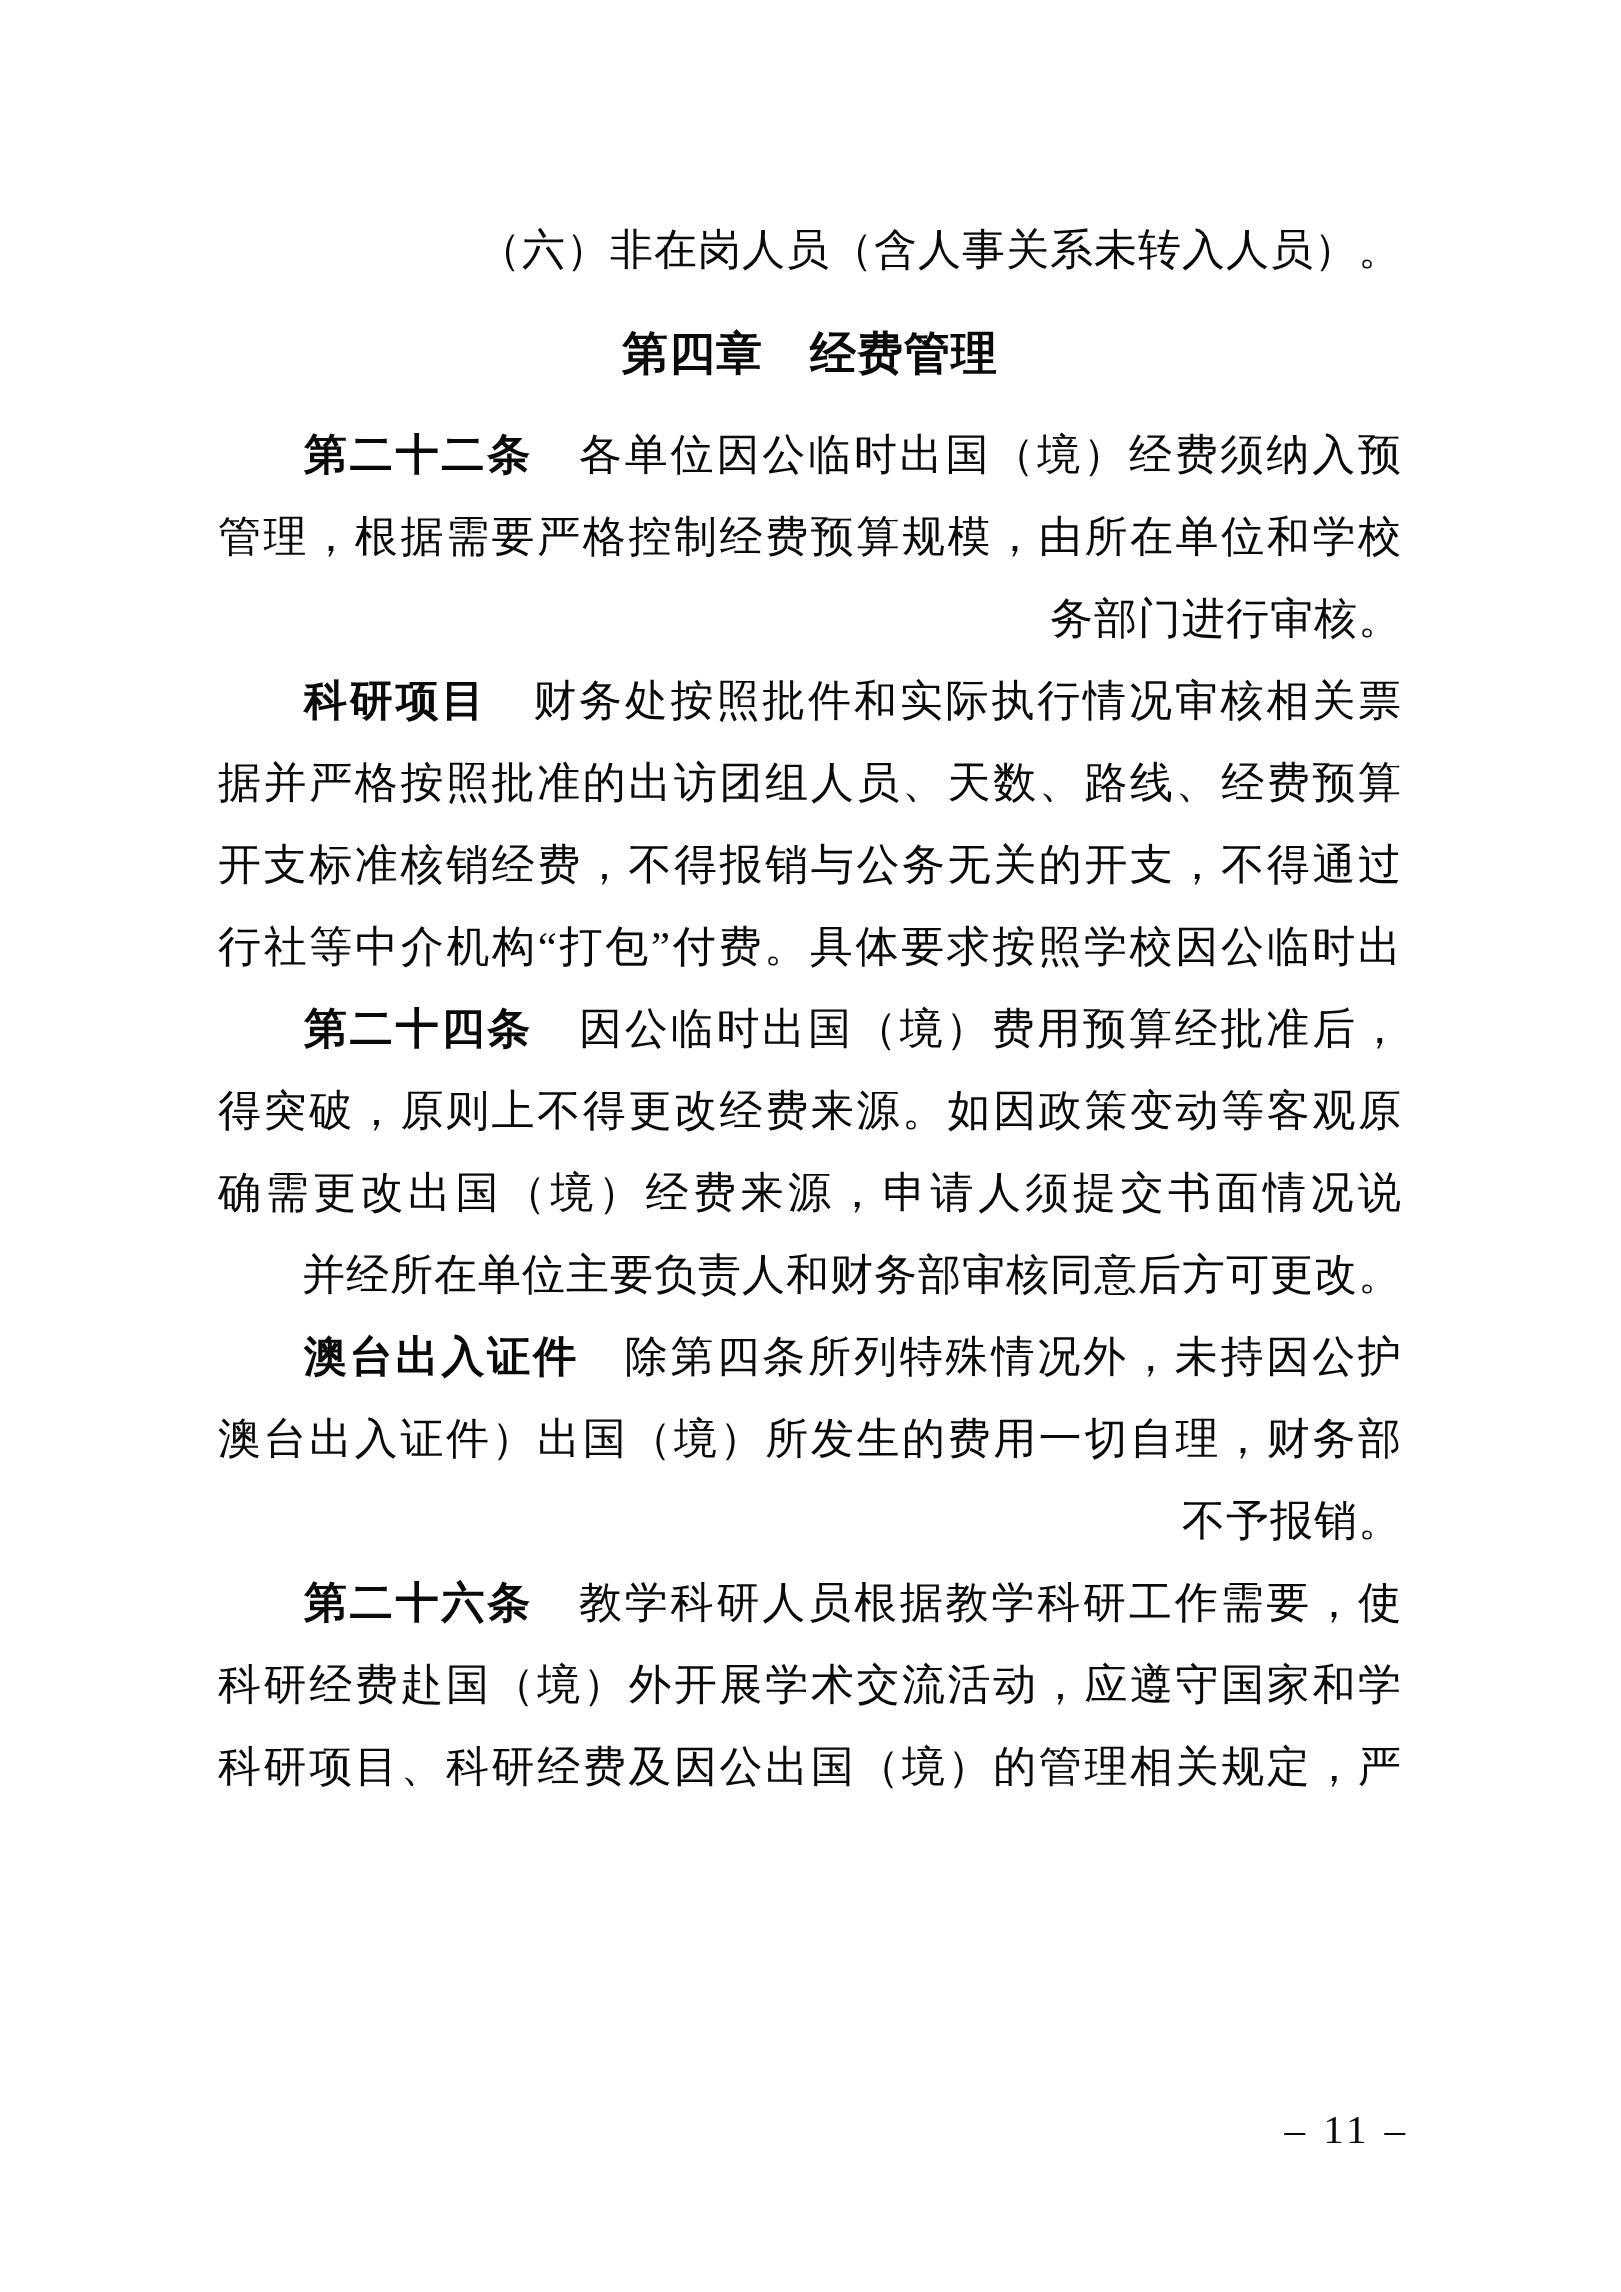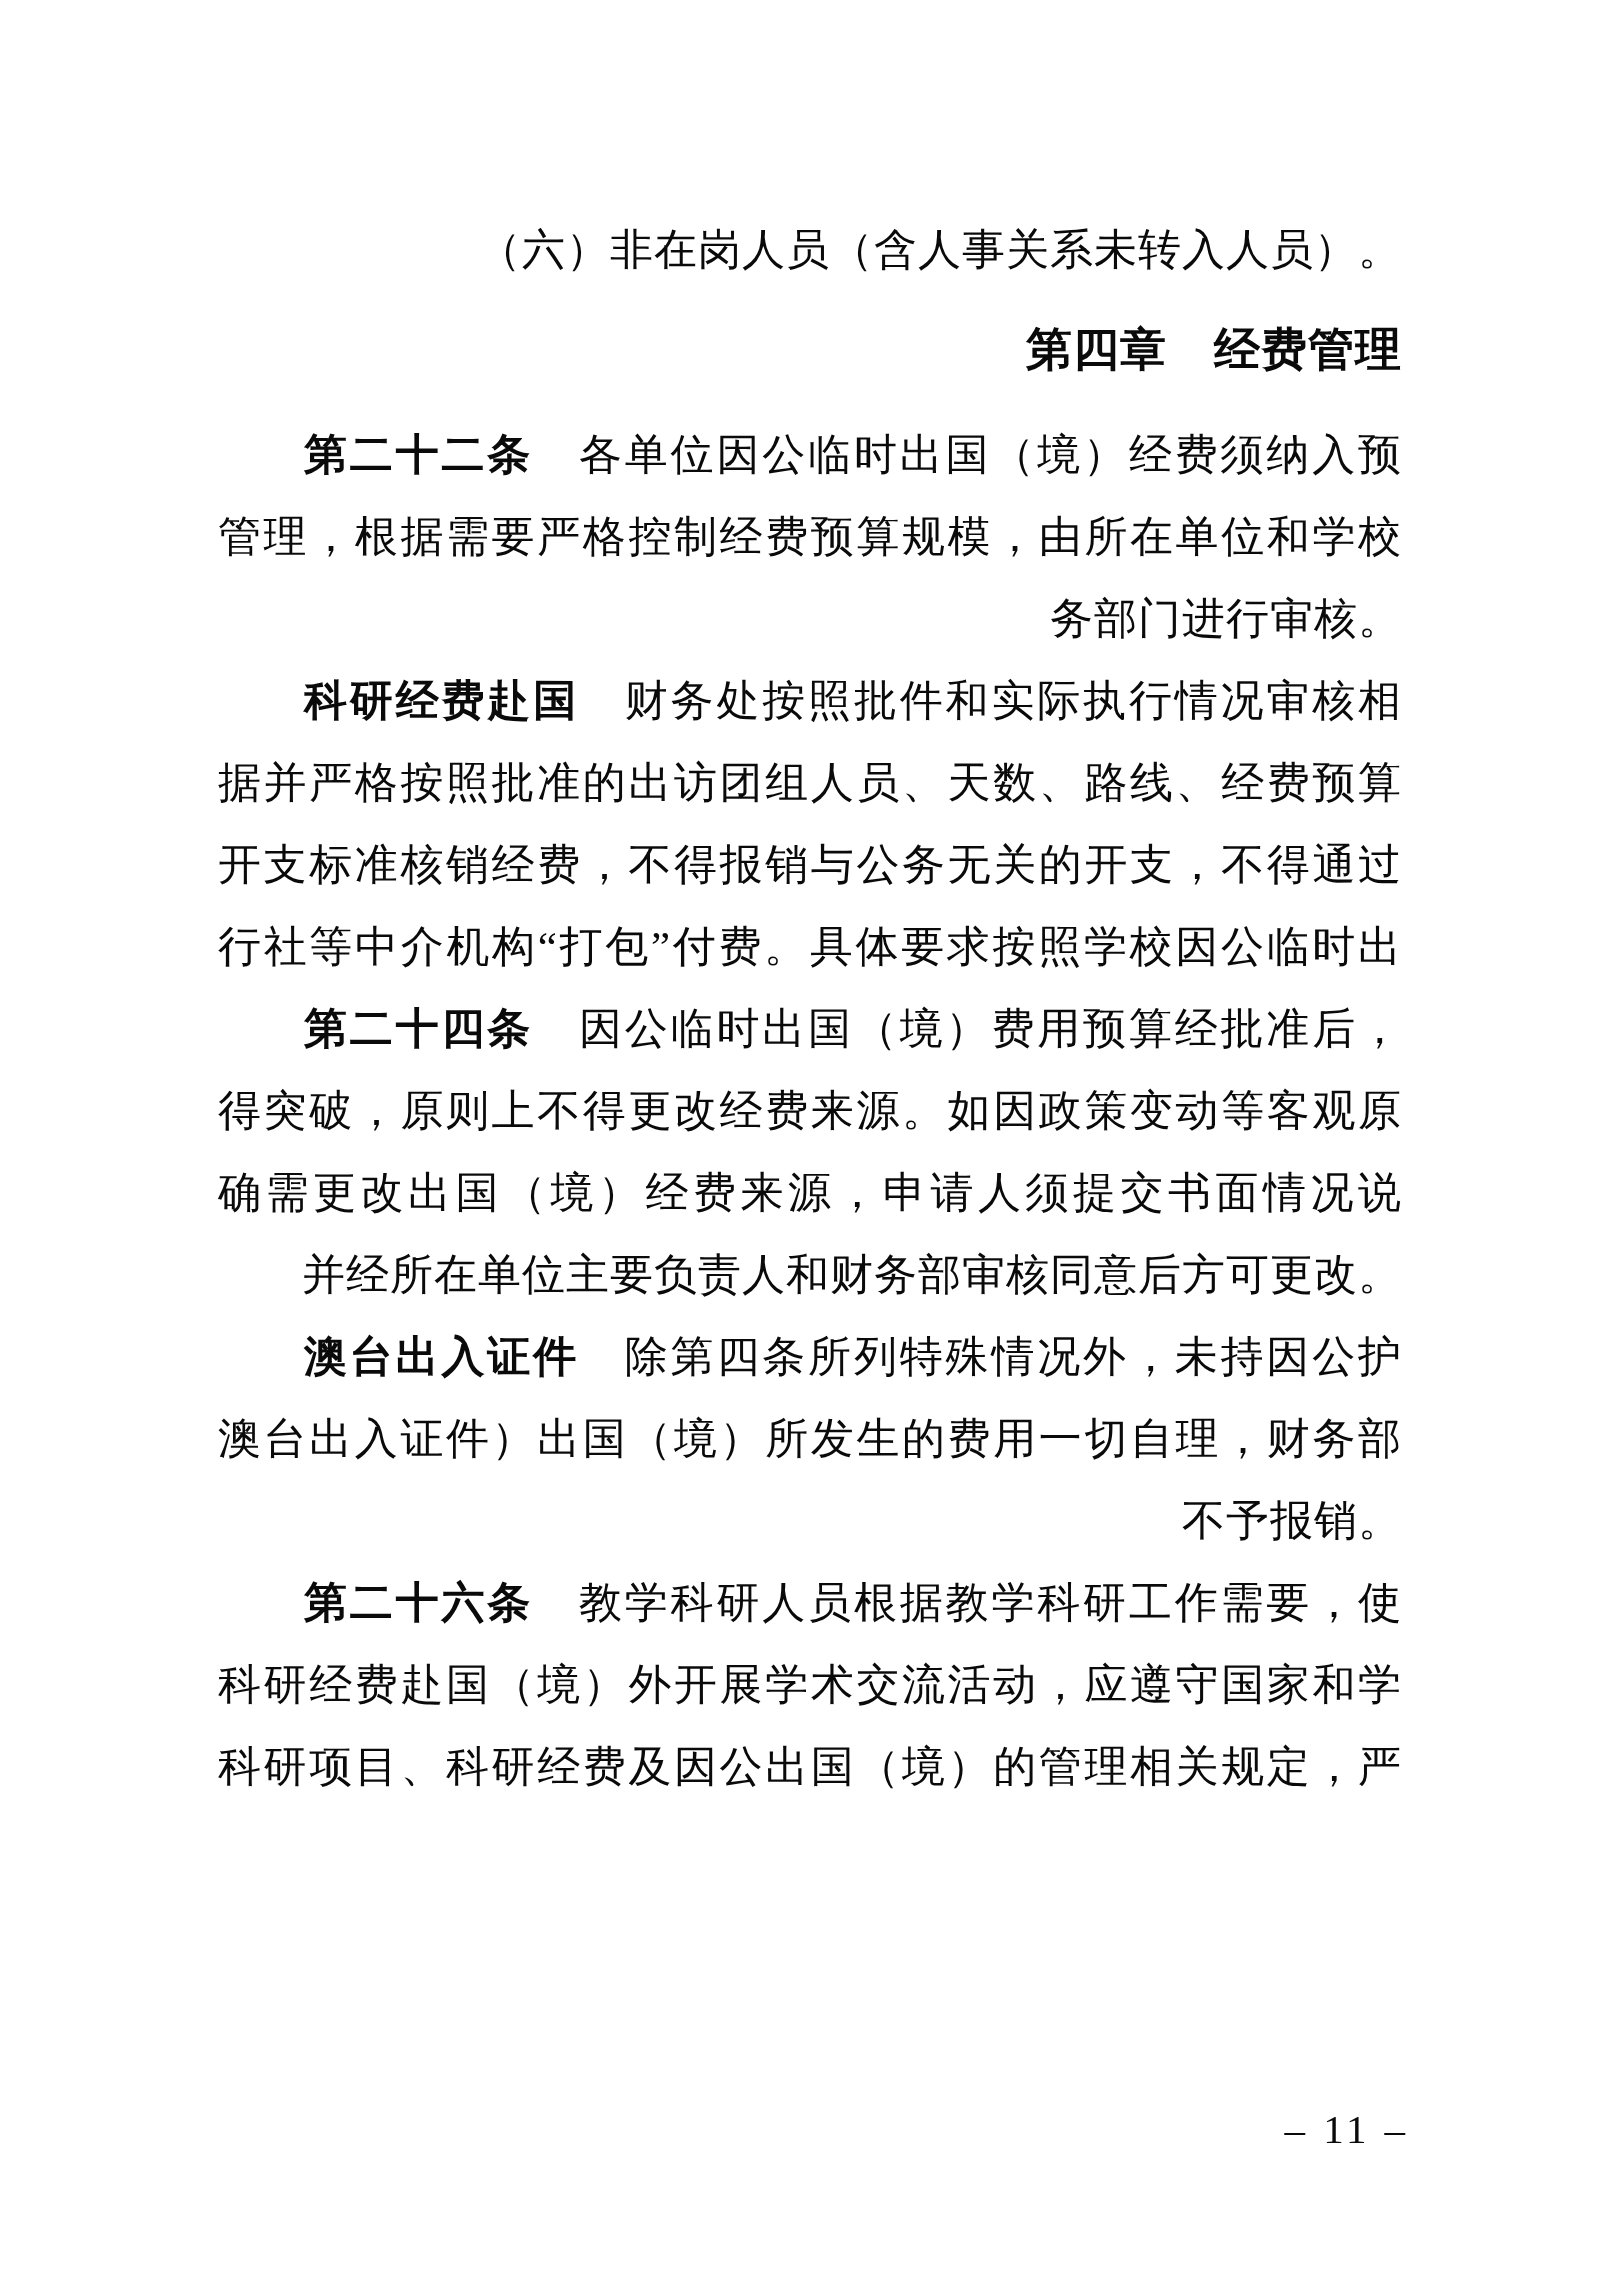--- a/index.html
+++ b/index.html
@@ -39,23 +39,23 @@
     text-align-last: justify;
     text-justify: inter-character;
   }
   .para-last, .list-item {
     text-align: right;
   }
   .article-no {
     font-weight: bold;
   }
   .chapter-heading {
-    text-align: right;
+    text-align: center;
     font-weight: bold;
-    font-family: Liberation Mono, monospace;
+    font-family: Liberation Sans, sans-serif;
     font-size: 46px;
     margin-top: 20.6px;
     margin-bottom: 20.6px;
     padding-left: 0;
   }
   .page-number {
     position: absolute;
     top: 2105px;
     right: 212px;
     font-size: 41px;
@@ -67,21 +67,21 @@
 </head>
 <body>
 
 <div class="page">
   <div class="content" id="doc-content">
       <div class="line list-item"><span>（六）非在岗人员（含人事关系未转入人员）。</span></div>
       <div class="line chapter-heading"><span>第四章　经费管理</span></div>
       <div class="line para-first"><span class="article-no">第二十二条</span><span>　各单位因公临时出国（境）经费须纳入预算</span></div>
       <div class="line para-mid"><span>管理，根据需要严格控制经费预算规模，由所在单位和学校财</span></div>
       <div class="line para-last"><span>务部门进行审核。</span></div>
-      <div class="line para-first"><span class="article-no">科研经费赴国</span><span>　财务处按照批件和实际执行情况审核相关票</span></div>
+      <div class="line para-first"><span class="article-no">科研项目</span><span>　财务处按照批件和实际执行情况审核相关票</span></div>
       <div class="line para-mid"><span>据并严格按照批准的出访团组人员、天数、路线、经费预算及</span></div>
       <div class="line para-mid"><span>开支标准核销经费，不得报销与公务无关的开支，不得通过旅</span></div>
       <div class="line para-mid"><span>行社等中介机构“打包”付费。具体要求按照学校因公临时出</span></div>
       <div class="line para-first"><span class="article-no">第二十四条</span><span>　因公临时出国（境）费用预算经批准后，不</span></div>
       <div class="line para-mid"><span>得突破，原则上不得更改经费来源。如因政策变动等客观原因，</span></div>
       <div class="line para-mid"><span>确需更改出国（境）经费来源，申请人须提交书面情况说明，</span></div>
       <div class="line para-last"><span>并经所在单位主要负责人和财务部审核同意后方可更改。</span></div>
       <div class="line para-first"><span class="article-no">澳台出入证件</span><span>　除第四条所列特殊情况外，未持因公护照（港</span></div>
       <div class="line para-mid"><span>澳台出入证件）出国（境）所发生的费用一切自理，财务部门</span></div>
       <div class="line para-last"><span>不予报销。</span></div>

